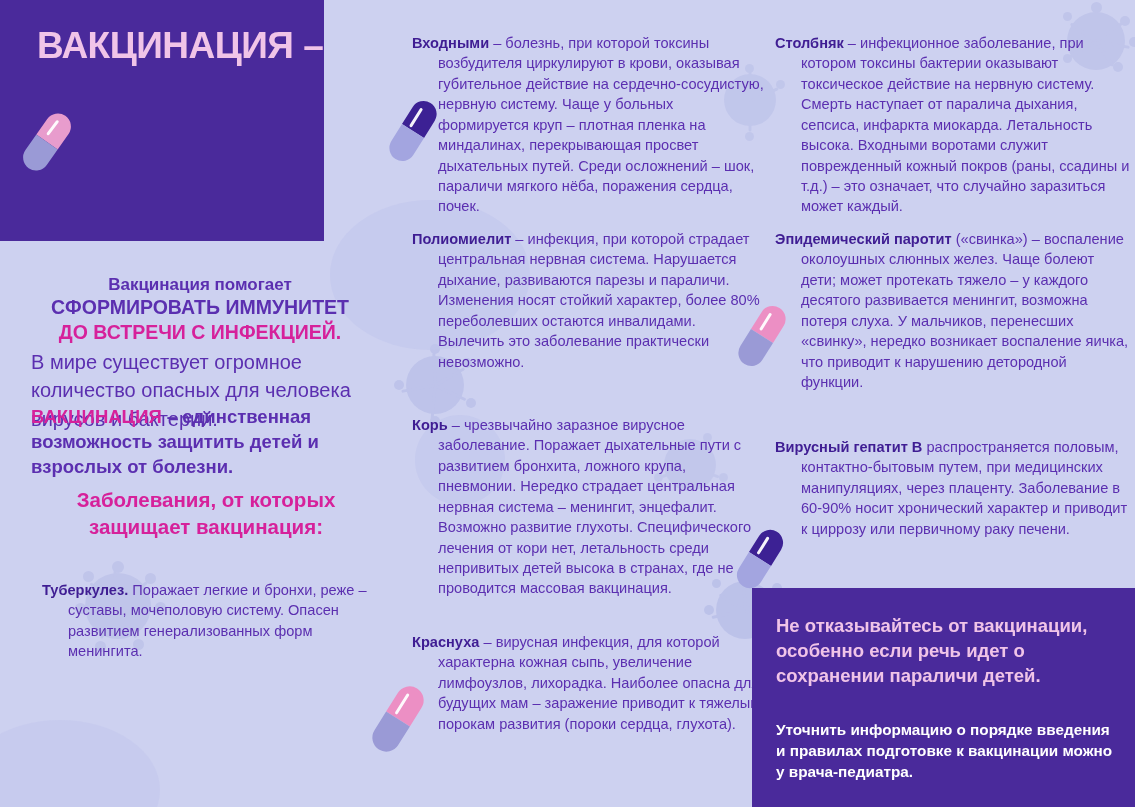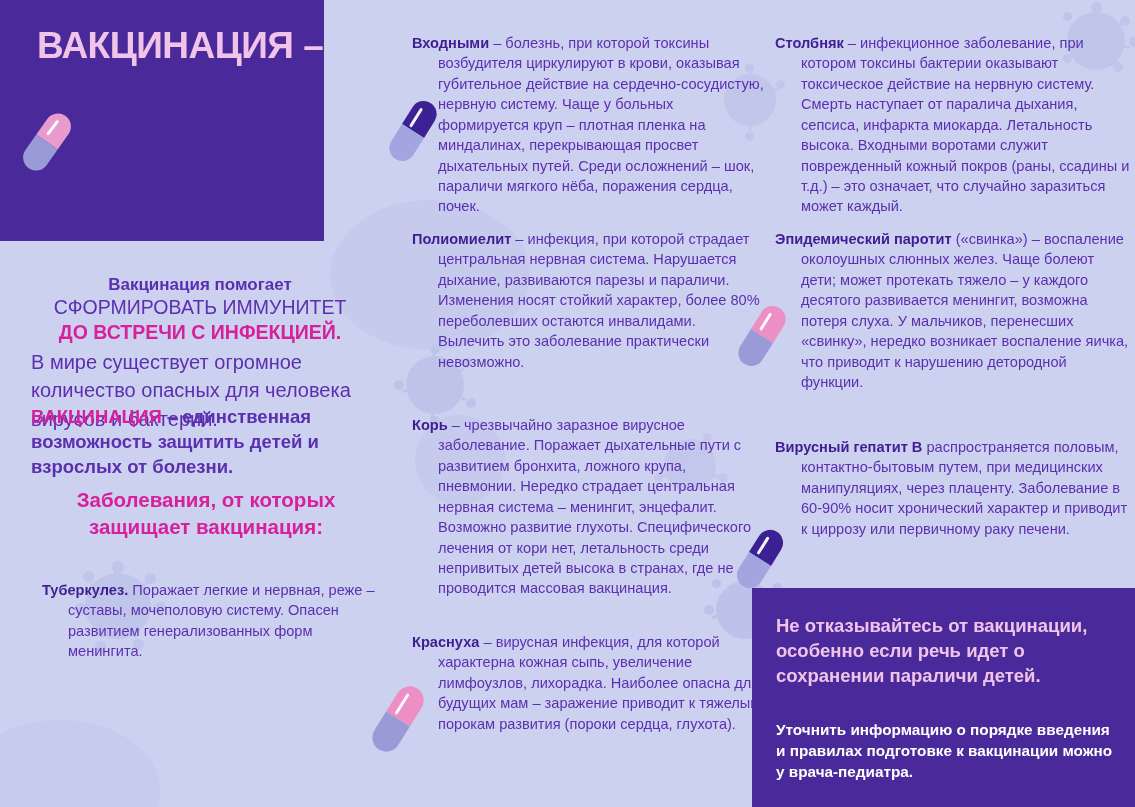--- a/index.html
+++ b/index.html
@@ -115,21 +115,21 @@
   }
   .lead-l1 {
     color: #5b2fb0;
     font-size: 17px;
     font-weight: bold;
     line-height: 1.25;
   }
   .lead-l2 {
     color: #5b2fb0;
     font-size: 19.5px;
-    font-weight: normal;
+    font-weight: bold;
     line-height: 1.25;
   }
   .lead-l3 {
     color: #d6219b;
     font-size: 19.5px;
     font-weight: bold;
     line-height: 1.25;
   }
   #left-para1 {
     position: absolute;
@@ -346,21 +346,21 @@
 
     <div id="left-para1">В мире существует огромное количество опасных для человека вирусов и бактерий.</div>
 
     <div id="left-head2">
       <span class="pink">ВАКЦИНАЦИЯ</span><span> – единственная возможность защитить детей и взрослых от болезни.</span>
     </div>
 
     <div id="left-head3">Заболевания, от которых защищает вакцинация:</div>
 
     <div class="disease hang" id="dis-tuberculez">
-      <span class="term">Туберкулез.</span><span> Поражает легкие и нервная, реже – суставы, мочеполовую систему. Опасен развитием генерализованных форм менингита.</span>
+      <span class="term">Туберкулез.</span><span> Поражает легкие и бронхи, реже – суставы, мочеполовую систему. Опасен развитием генерализованных форм менингита.</span>
     </div>
 
   </div>
 
   <div id="mid-col">
 
     <div class="capsule" style="left:10px;top:98px;width:26px;height:66px;transform:rotate(32deg);">
       <div class="half top" style="background:#3c2194;"></div>
       <div class="half bot" style="background:#a3a5e0;"></div>
       <div class="shine" style="left:7px;top:9px;width:3px;height:22px;"></div>

